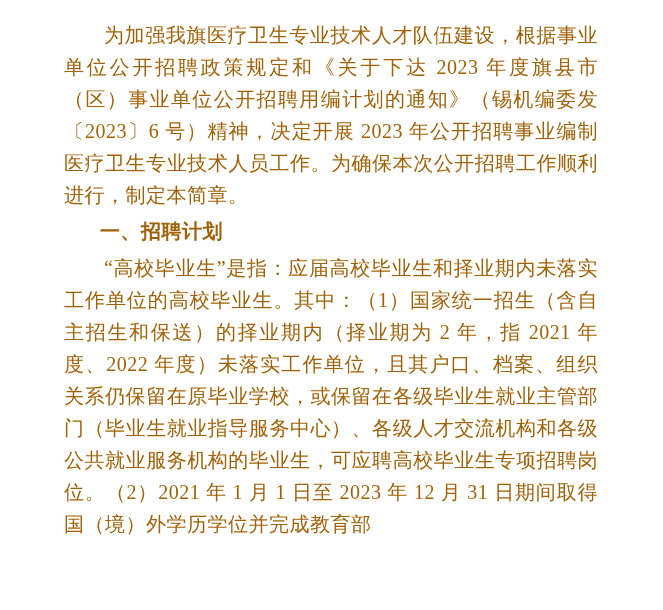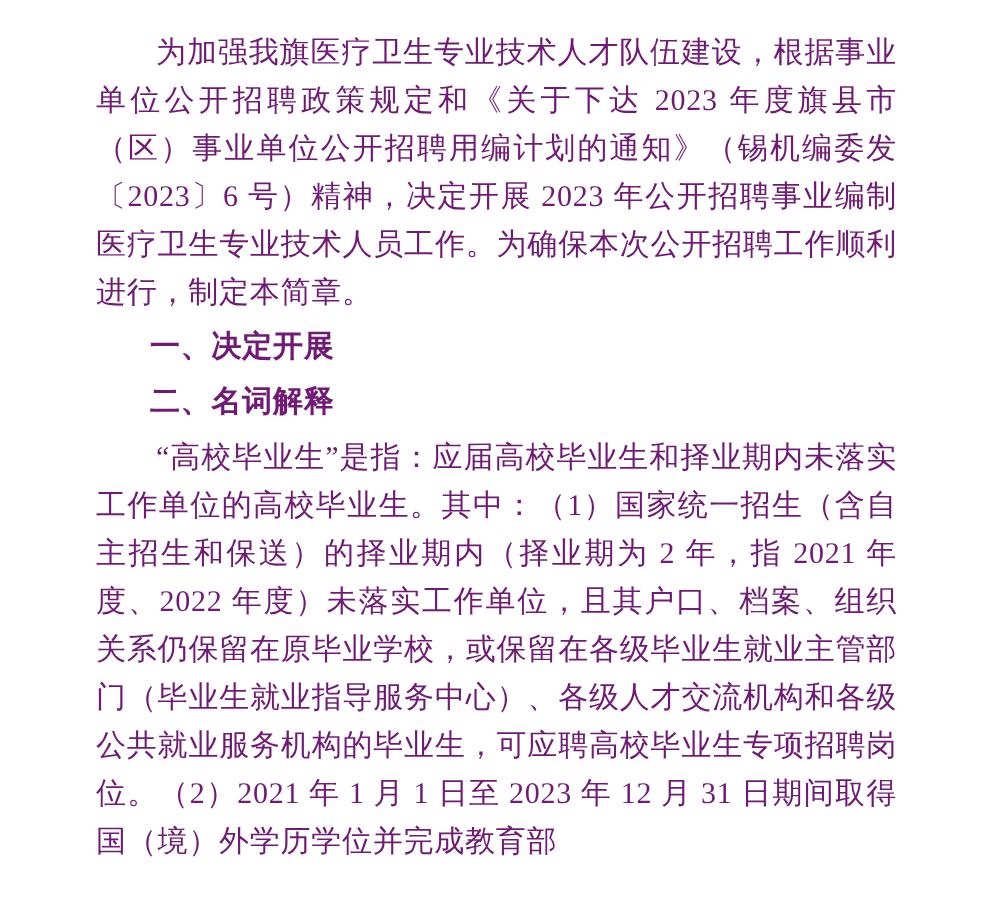--- a/index.html
+++ b/index.html
@@ -10,21 +10,21 @@
     width: 663px;
     height: 610px;
     background: #ffffff;
     overflow: hidden;
   }
   .page {
     box-sizing: border-box;
     width: 663px;
     height: 610px;
     padding: 19px 65px 0 64px;
-    color: #701a75;
+    color: #a16207;
   }
   .para {
     margin: 0;
     font-family: "Liberation Serif", serif;
     font-size: 20px;
     line-height: 32px;
     letter-spacing: 0.5px;
     text-align: justify;
     text-indent: 2em;
     word-break: break-all;
@@ -37,16 +37,15 @@
     font-weight: bold;
     letter-spacing: 0.5px;
     text-indent: 1.8em;
   }
 </style>
 </head>
 <body>
 
 <div class="page">
   <p class="para">为加强我旗医疗卫生专业技术人才队伍建设，根据事业单位公开招聘政策规定和《关于下达 2023 年度旗县市（区）事业单位公开招聘用编计划的通知》（锡机编委发〔2023〕6 号）精神，决定开展 2023 年公开招聘事业编制医疗卫生专业技术人员工作。为确保本次公开招聘工作顺利进行，制定本简章。</p>
-  <h2 class="heading">一、决定开展</h2>
-  <h2 class="heading">二、名词解释</h2>
+  <h2 class="heading">一、招聘计划</h2>
   <p class="para">“高校毕业生”是指：应届高校毕业生和择业期内未落实工作单位的高校毕业生。其中：（1）国家统一招生（含自主招生和保送）的择业期内（择业期为 2 年，指 2021 年度、2022 年度）未落实工作单位，且其户口、档案、组织关系仍保留在原毕业学校，或保留在各级毕业生就业主管部门（毕业生就业指导服务中心）、各级人才交流机构和各级公共就业服务机构的毕业生，可应聘高校毕业生专项招聘岗位。（2）2021 年 1 月 1 日至 2023 年 12 月 31 日期间取得国（境）外学历学位并完成教育部</p>
 </div>
 
 </body></html>

